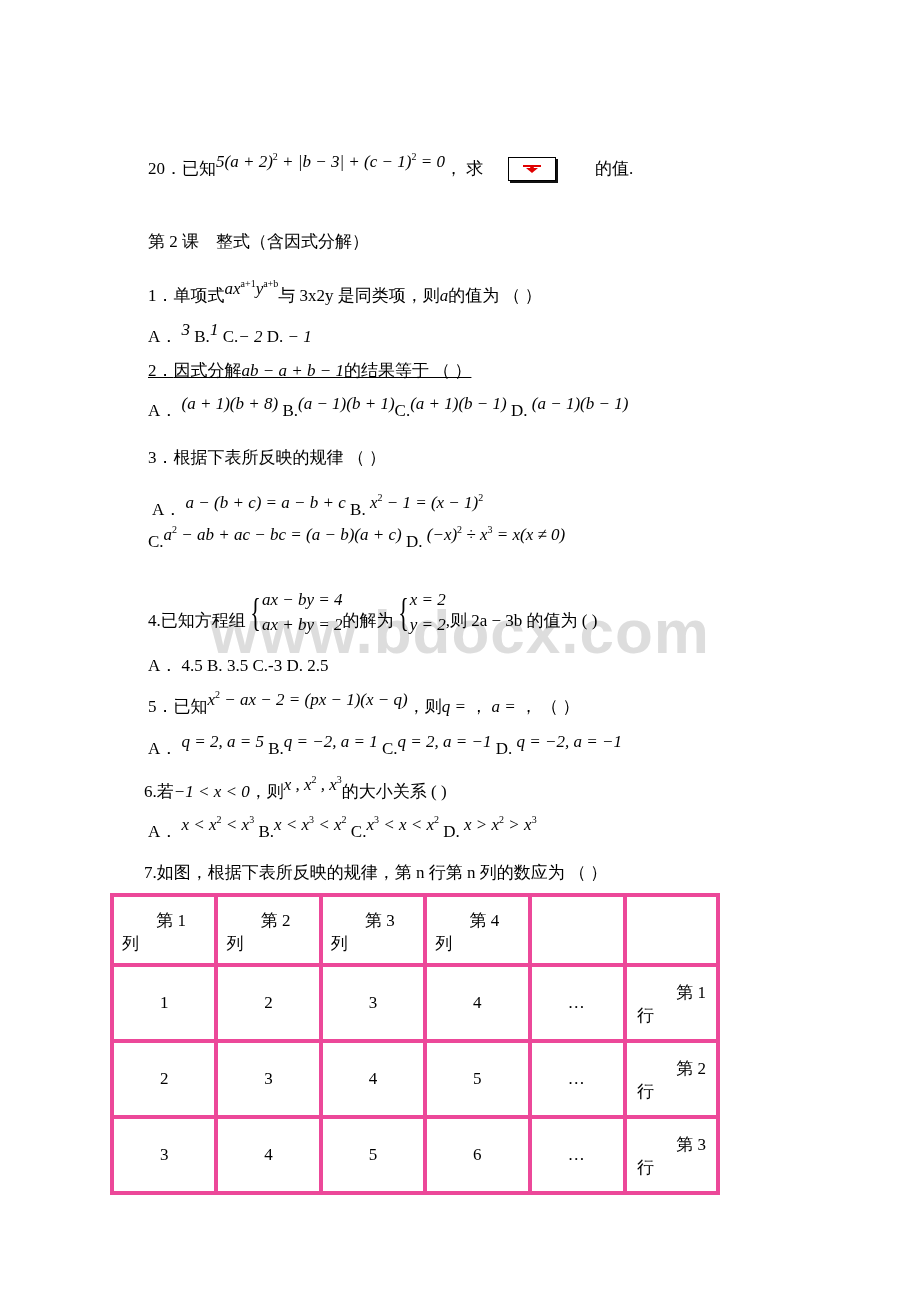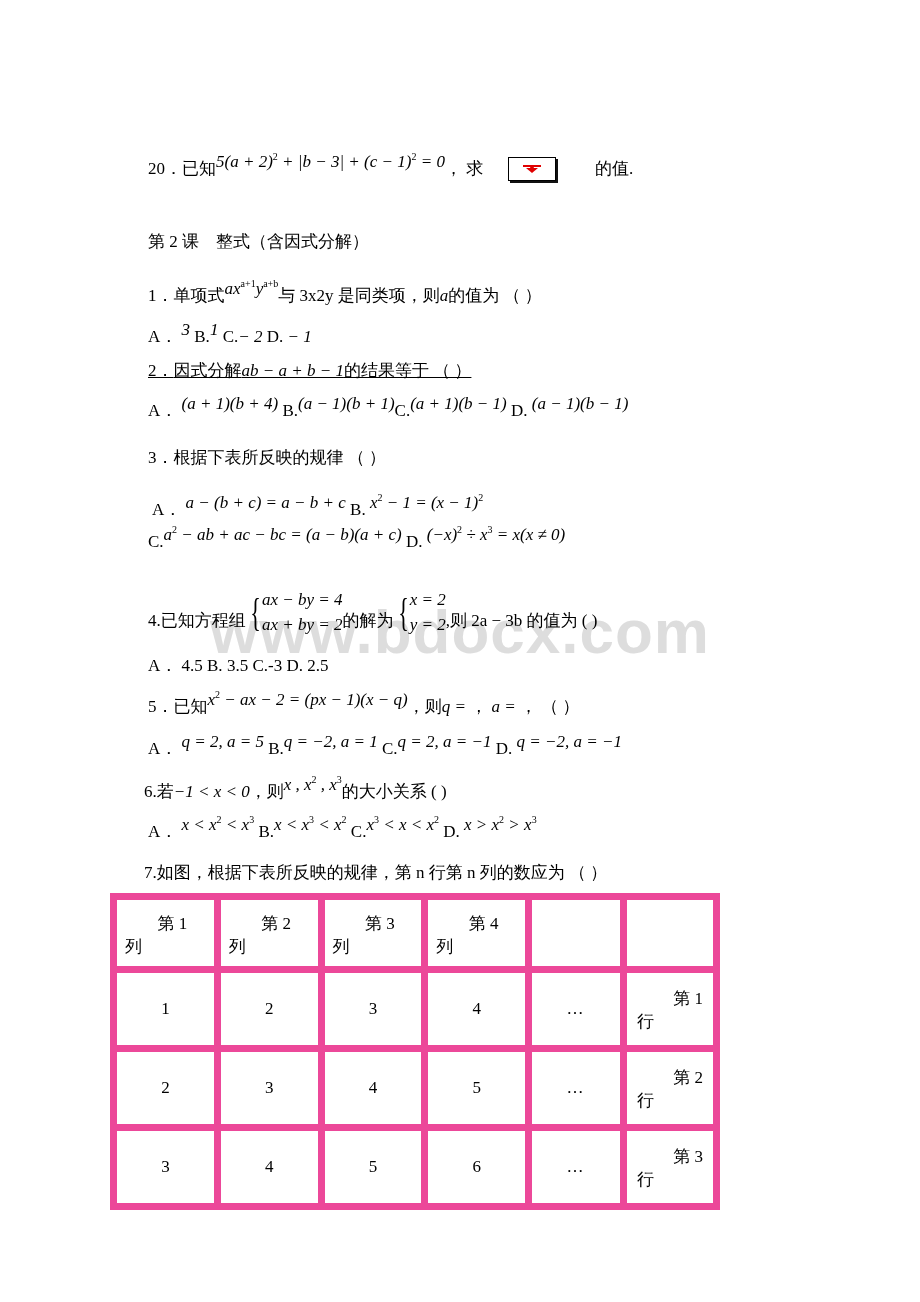--- a/index.html
+++ b/index.html
@@ -110,21 +110,21 @@
     position: absolute;
     z-index: 2;
     left: 110px;
     top: 893px;
     width: 610px;
     border-collapse: collapse;
     table-layout: fixed;
     font-size: 17px;
   }
   .pattern-table td {
-    border: 7px solid #ec4899;
+    border: 4px solid #ec4899;
     height: 72px;
     vertical-align: middle;
     padding: 0;
   }
   .pattern-table tr.head-row td { height: 66px; }
   .colhead {
     display: block;
     padding: 6px 8px 0 8px;
     line-height: 1.35;
     text-align: left;
@@ -186,21 +186,21 @@
     <span class="opt-letter">C.</span><span class="math">− 2</span>
     <span class="opt-letter">D.</span>
     <span class="math">− 1</span>
   </div>
 
   <div class="block" style="left:148px; top:360px;text-decoration:underline;">
     <span class="cjk">2．</span><span class="cjk">因式分解</span><span class="math">ab − a + b − 1</span><span class="cjk">的结果等于 （ ）</span>
   </div>
   <div class="block" style="left:148px; top:400px;">
     <span class="opt-letter">A．</span>
-    <span class="math raise">(a + 1)(b + 4)</span>
+    <span class="math raise">(a + 1)(b + 8)</span>
     <span class="opt-letter">B.</span><span class="math raise">(a − 1)(b + 1)</span><span class="opt-letter">C.</span><span class="math raise">(a + 1)(b − 1)</span>
     <span class="opt-letter">D.</span>
     <span class="math raise">(a − 1)(b − 1)</span>
   </div>
 
   <div class="block" style="left:148px; top:447px;">
     <span class="cjk">3．</span><span class="cjk">根据下表所反映的规律 （ ）</span>
   </div>
   <div class="block" style="left:152px; top:489px;margin-top:10px;">
     <span class="opt-letter">A．</span>

